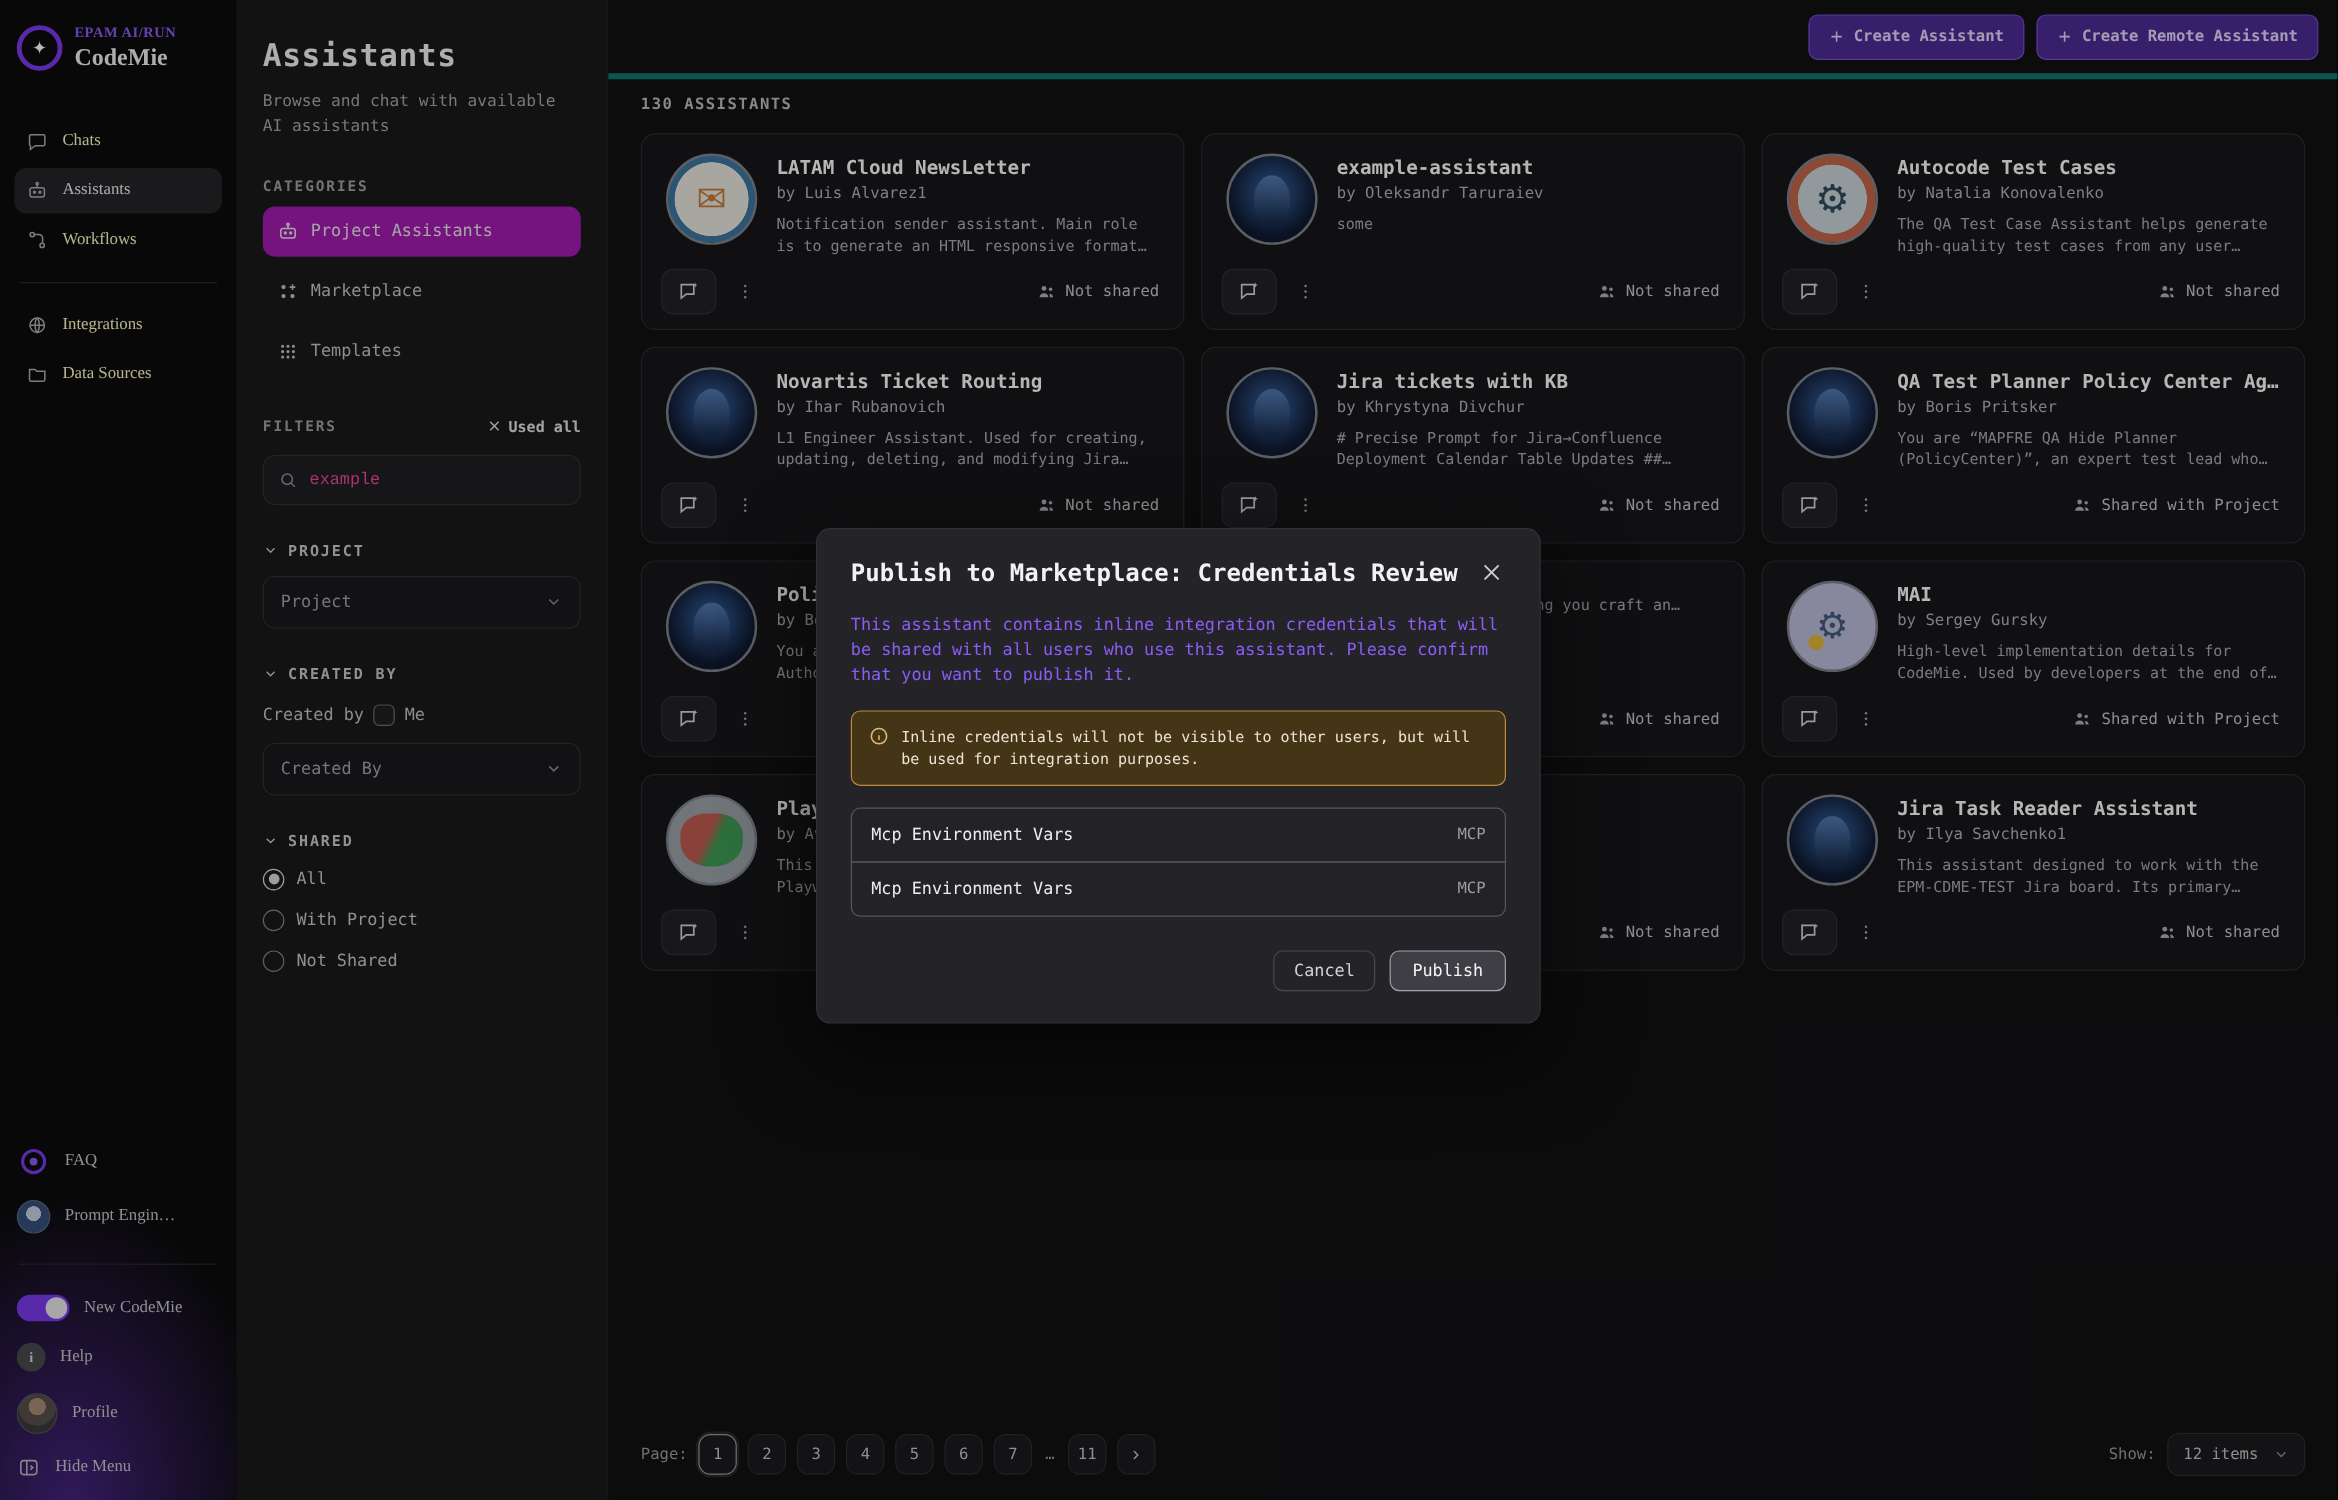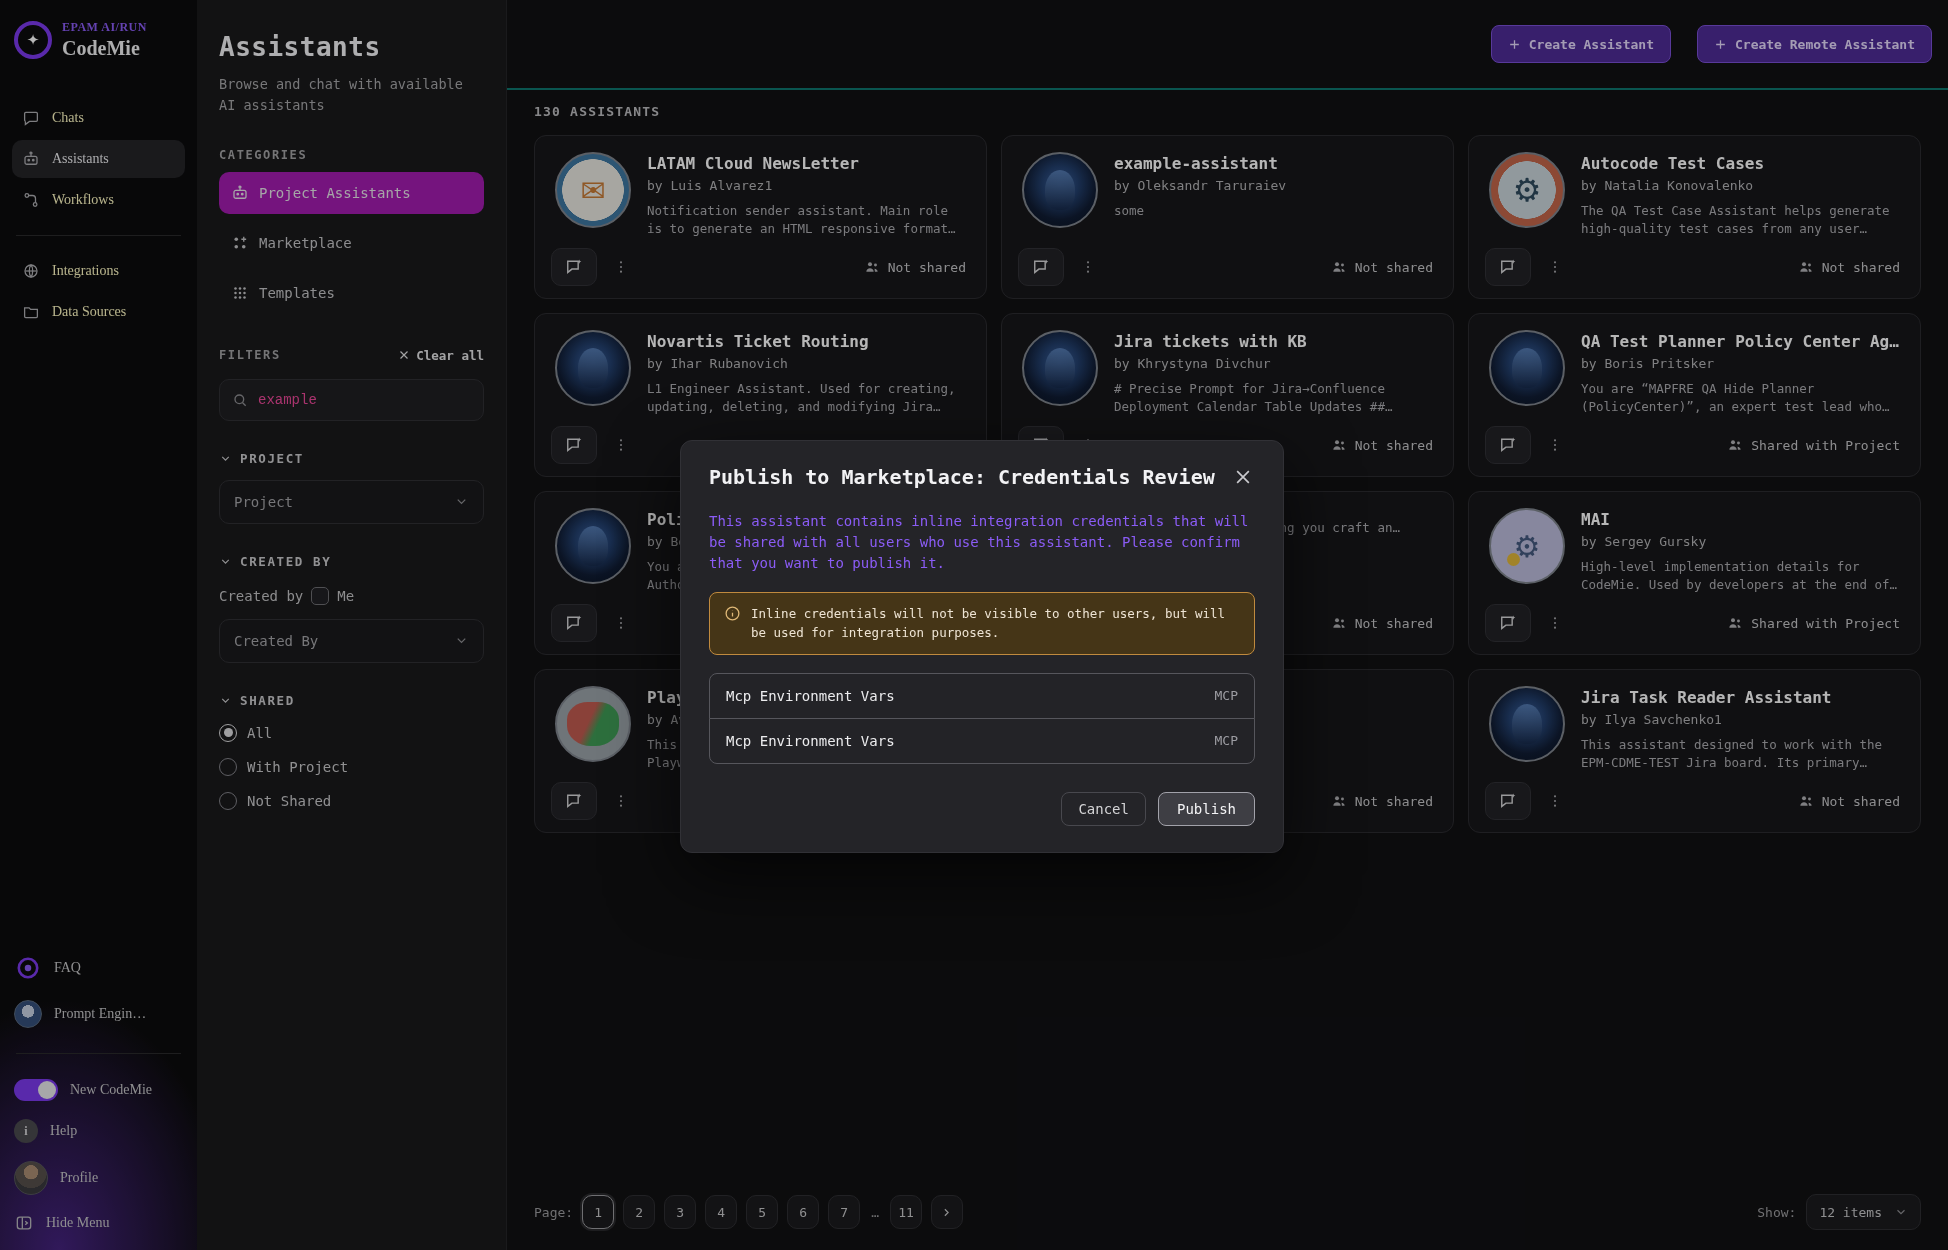--- a/index.html
+++ b/index.html
@@ -54,21 +54,21 @@
   .selectbox .chev{margin-left:auto; color:#8e8e92;}
   .createdby-row{margin-top:18px; display:flex; align-items:center; gap:8px; font-size:14px; color:#c2c2c4;}
   .checkbox{width:18px; height:18px; border:1.5px solid #6e6e72; border-radius:5px; background:#202024; flex:none;}
   .radio-row{display:flex; align-items:center; gap:10px; margin-top:16px; font-size:14px; color:#c8c8ca;}
   .radio{width:18px; height:18px; border:1.5px solid #84848a; border-radius:50%; flex:none; display:flex; align-items:center; justify-content:center;}
   .radio.checked{border-color:#dcdcde;}
   .radio.checked::after{content:""; width:9px; height:9px; border-radius:50%; background:#dcdcde;}
 
   
   .main{flex:1; display:flex; flex-direction:column; background:#111113; position:relative; z-index:1;}
-  .main-header{height:90px; flex:none; display:flex; align-items:center; justify-content:flex-end; gap:26px; padding:0 16px; border-bottom:2px solid #0f766e;}
+  .main-header{height:66px; flex:none; display:flex; align-items:center; justify-content:flex-end; gap:10px; padding:0 16px; border-bottom:5px solid #0f766e;}
   .btn-purple{display:flex; align-items:center; gap:8px; height:38px; padding:0 16px; border-radius:8px;
     background:#4e2b96; border:1px solid #7b4fd6; color:#e4d8fa; font-size:13px; font-weight:bold; font-family:inherit;}
   .content{padding:0 27px; flex:none;}
   .count{margin:14px 0 16px; font-size:13px; font-weight:bold; letter-spacing:1.2px; color:#bcbcbe;}
   .grid{display:grid; grid-template-columns:repeat(3,1fr); gap:14px;}
   .card{position:relative; height:164px; background:#17171a; border:1px solid #2c2c30; border-radius:12px; padding:16px 20px; overflow:hidden;}
   .card-top{display:flex; gap:16px;}
   .avatar{width:76px; height:76px; border-radius:50%; flex:none; border:2px solid #7e848c; position:relative; display:flex; align-items:center; justify-content:center; font-family:"DejaVu Sans",sans-serif; overflow:hidden;}
   .avatar[data-avatar="ai-head-icon"]{background:radial-gradient(circle at 50% 42%, #3c6098 0%, #23406e 32%, #101c33 64%, #0a111f 100%); border-color:#6f7populate680;}
   .avatar[data-avatar="ai-head-icon"]::before{content:""; width:30px; height:40px; border-radius:50% 50% 42% 42%; background:linear-gradient(180deg,#5a82ba,#16294a); opacity:.85;}
@@ -270,21 +270,21 @@
     </div>
 
     <div class="filters-head">
       <span class="filters-label">FILTERS</span>
       <span class="clear-all">
         <span>
             <svg width="12" height="12" viewBox="0 0 24 24" stroke="currentColor" stroke-width="2.4" fill="none">
               <path d="M5 5l14 14M19 5L5 19"></path>
             </svg>
           </span>
-        <span>Clear all</span>
+        <span>Used all</span>
       </span>
     </div>
 
     <div class="searchbox">
       <span style="color:#8e8e92">
           <svg width="16" height="16" viewBox="0 0 24 24" fill="none" stroke="currentColor" stroke-width="2">
             <circle cx="11" cy="11" r="6.5"></circle>
             <path d="M16 16l4.5 4.5"></path>
           </svg>
         </span>

